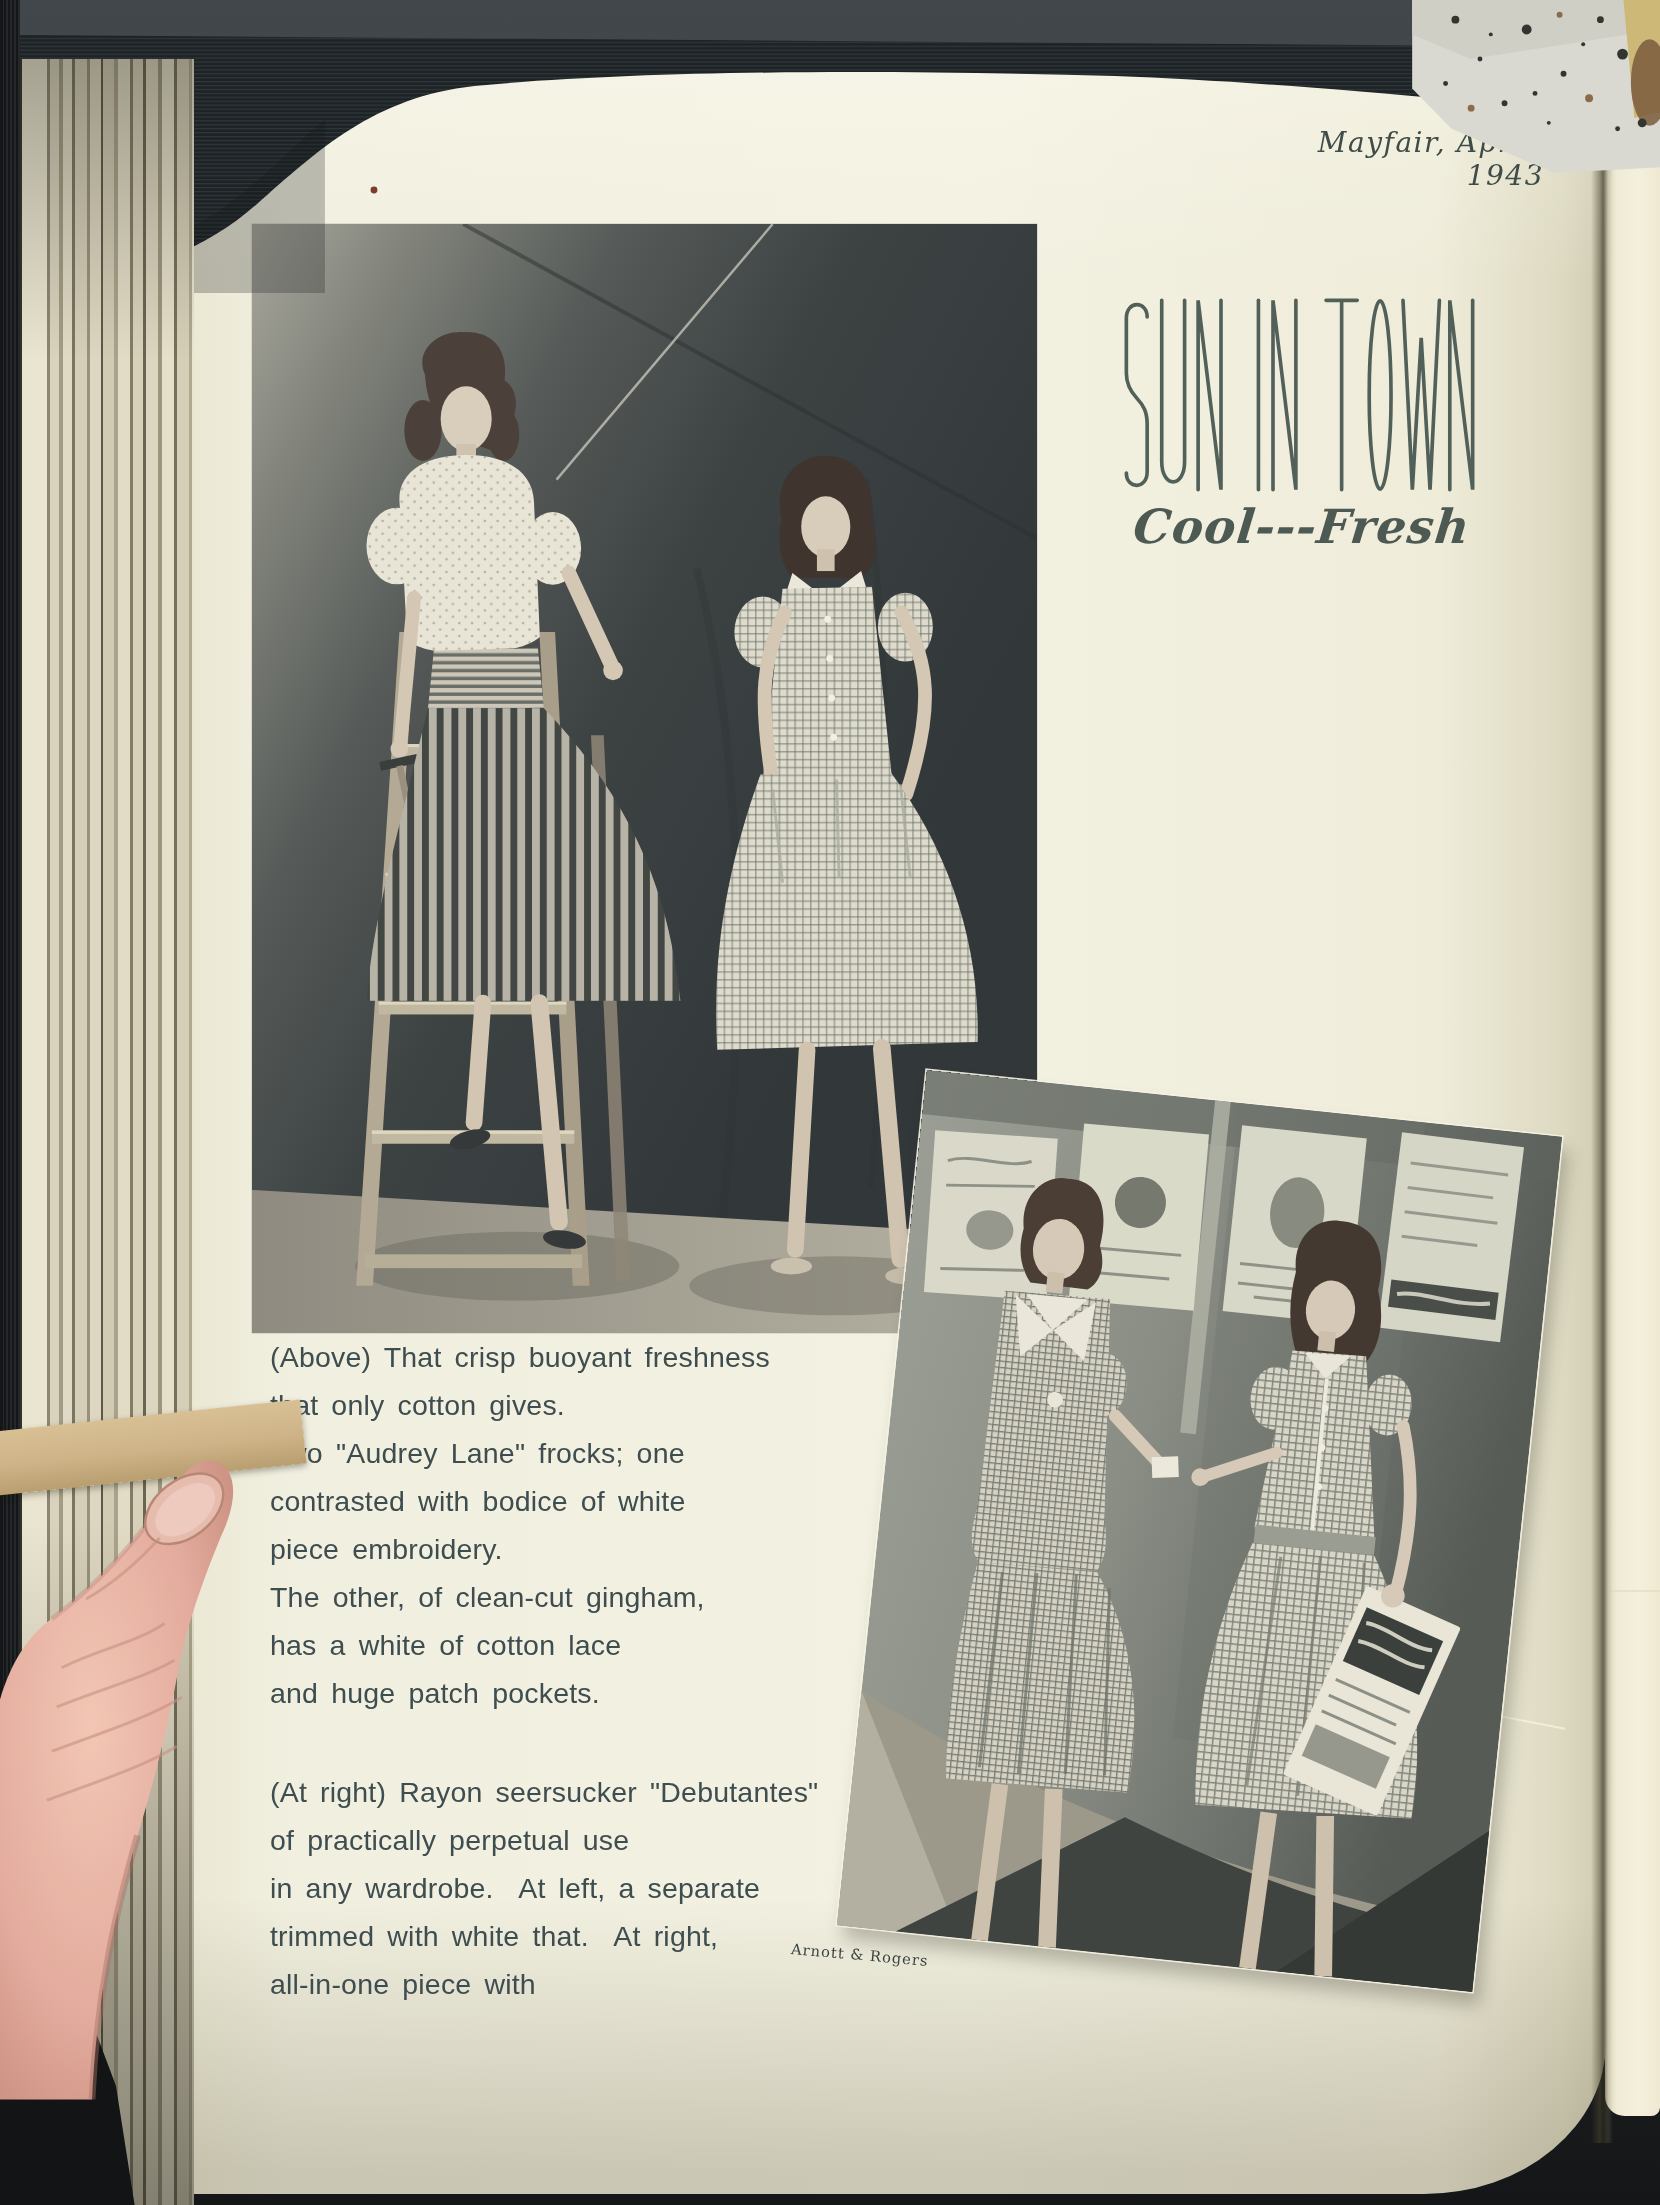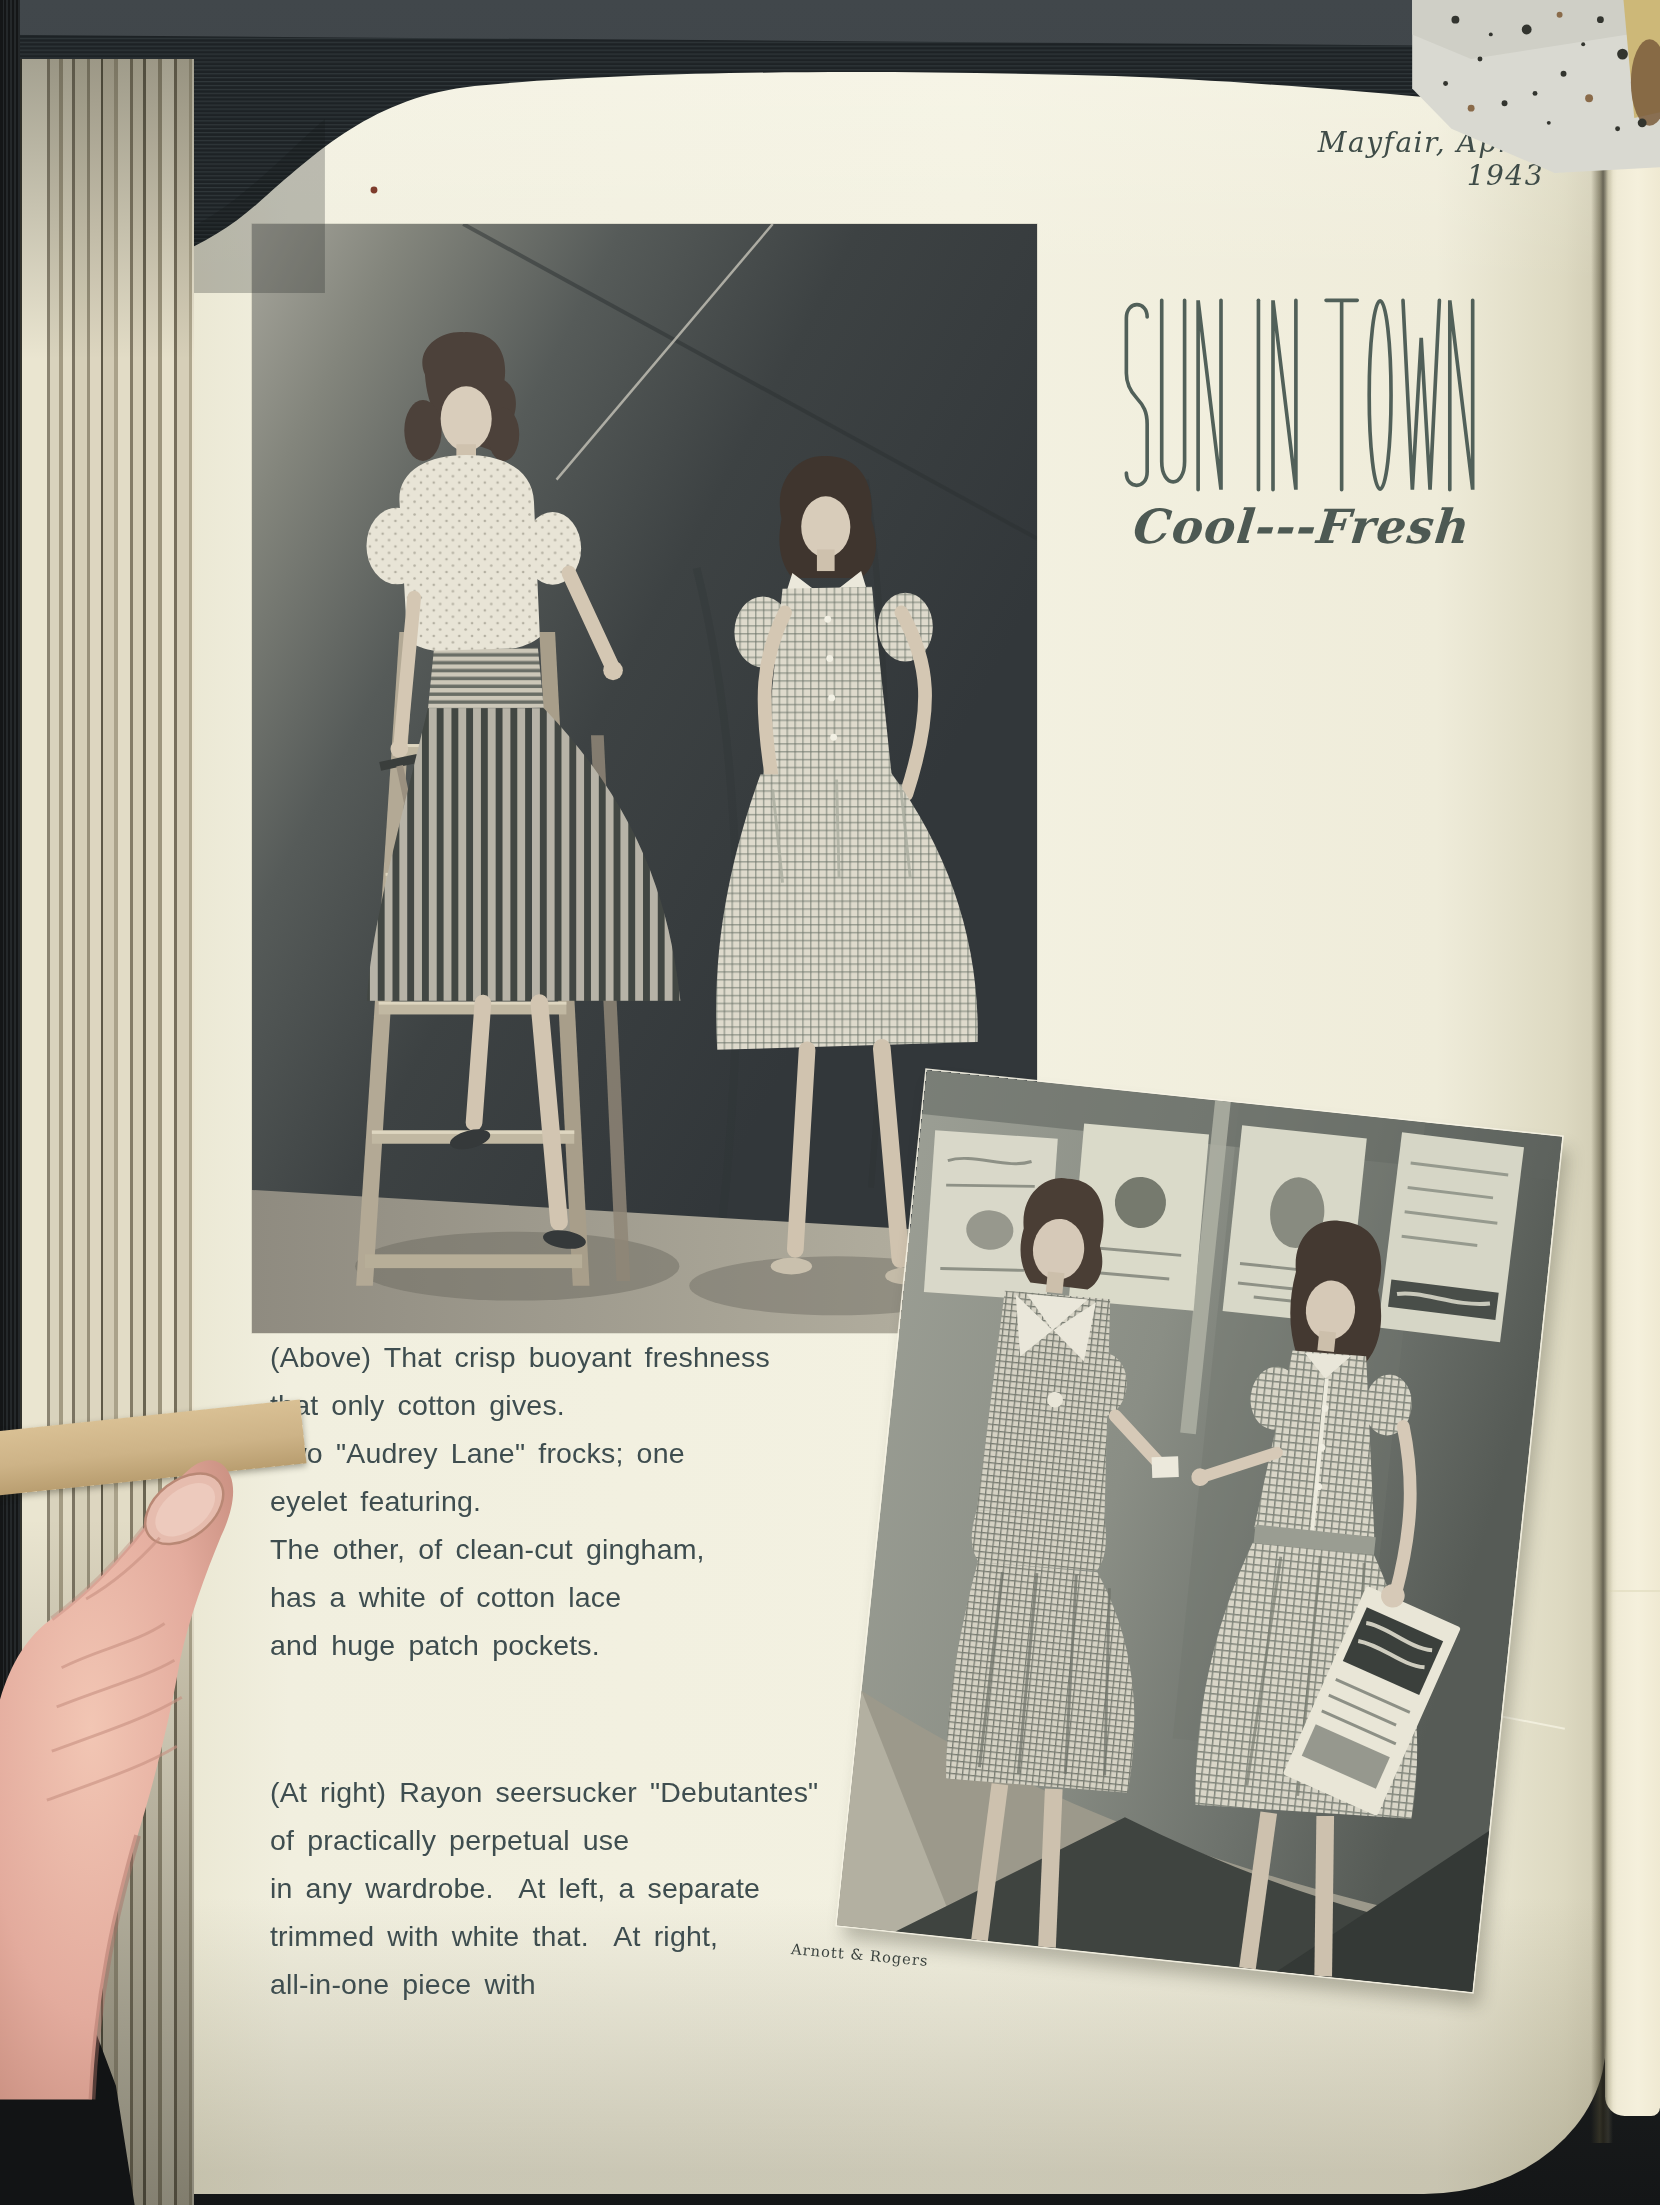--- a/index.html
+++ b/index.html
@@ -271,21 +271,22 @@
         <ellipse cx="1098" cy="2120" rx="42" ry="17" fill="#c9c0ad"></ellipse>
         <ellipse cx="1333" cy="2140" rx="44" ry="17" fill="#c4bba8"></ellipse>
       </g>
     </svg>
   </div>
 
   <div class="abs cap" style="left:270px;top:1333px;">
     <span class="cap-line">(Above) That crisp buoyant freshness</span>
     <span class="cap-line">that only cotton gives.</span>
     <span class="cap-line">Two "Audrey Lane" frocks; one</span>
-    <span class="cap-line">eyelet featuring.</span>
+    <span class="cap-line">contrasted with bodice of white</span>
+    <span class="cap-line">piece embroidery.</span>
     <span class="cap-line">The other, of clean-cut gingham,</span>
     <span class="cap-line">has a white of cotton lace</span>
     <span class="cap-line">and huge patch pockets.</span>
   </div>
   <div class="abs cap" style="left:270px;top:1768px;">
     <span class="cap-line">(At right) Rayon seersucker "Debutantes"</span>
     <span class="cap-line">of practically perpetual use</span>
     <span class="cap-line">in any wardrobe.  At left, a separate</span>
     <span class="cap-line">trimmed with white that.  At right,</span>
     <span class="cap-line">all-in-one piece with</span>

